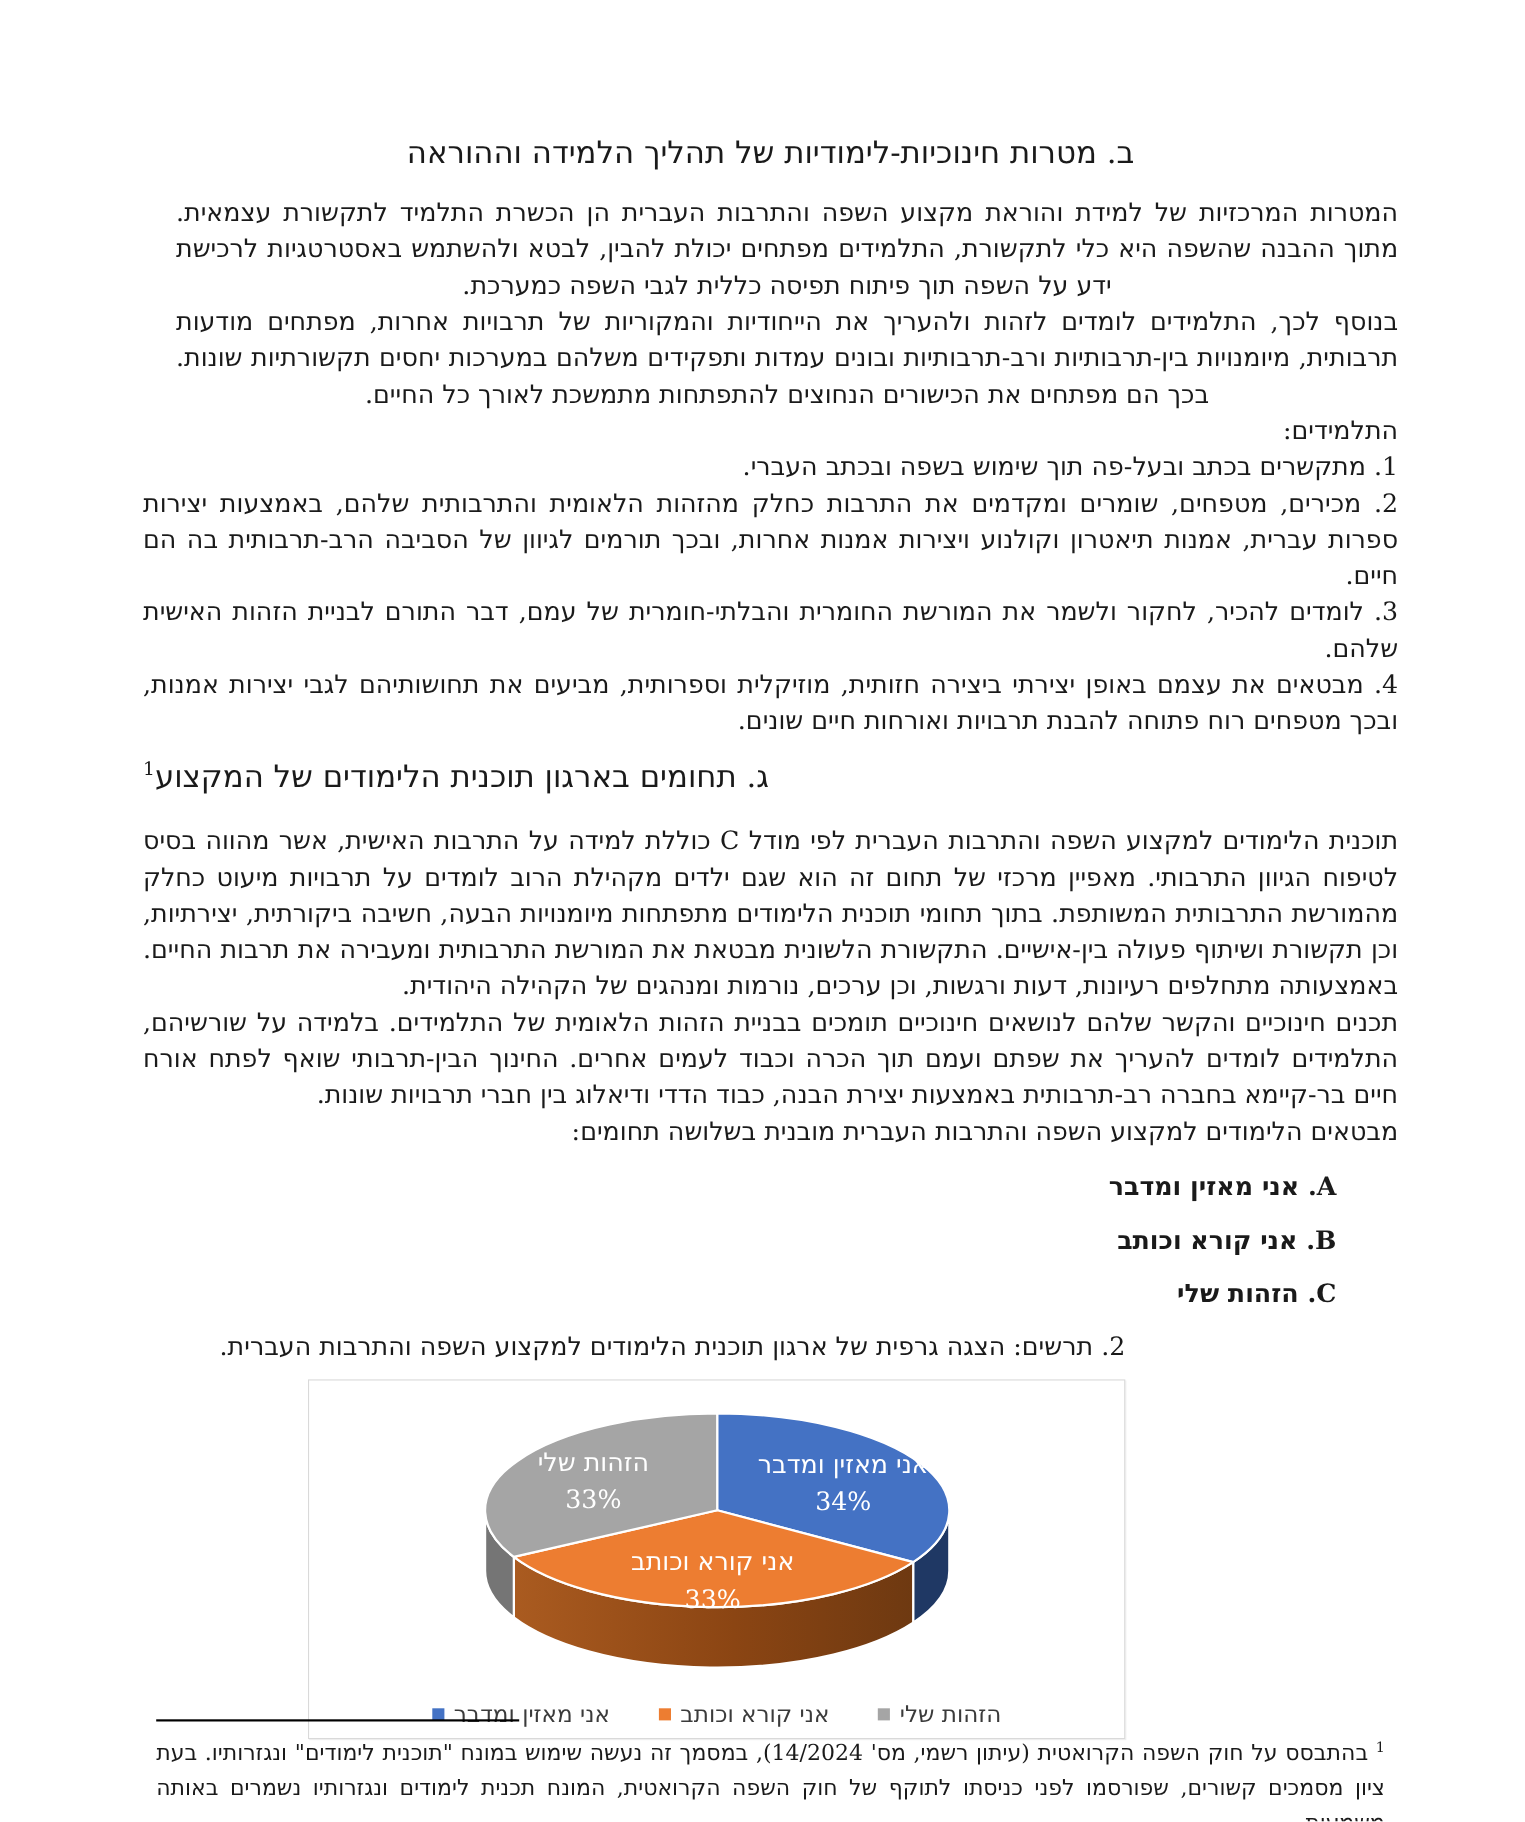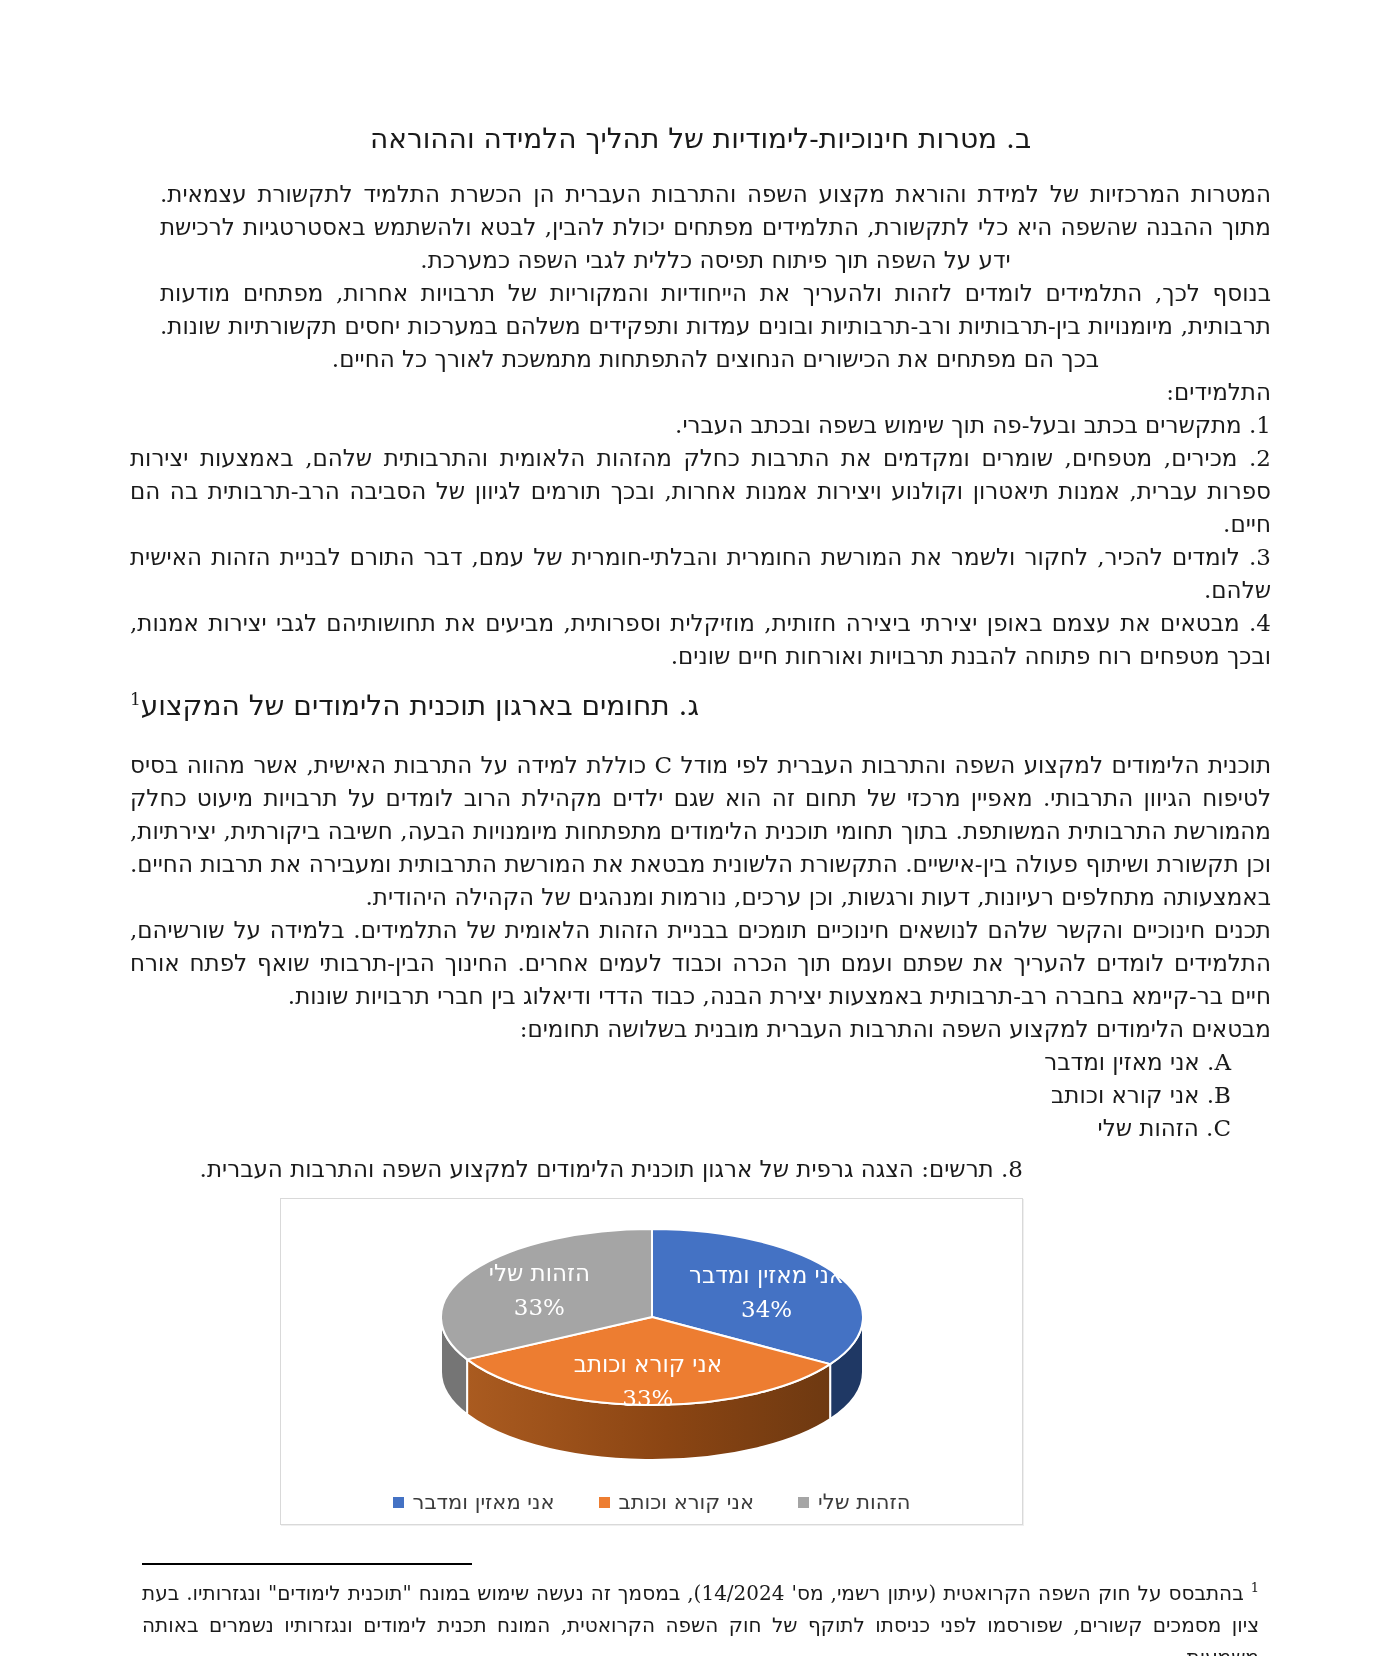--- a/index.html
+++ b/index.html
@@ -22,22 +22,22 @@
     text-align:left;margin:14px 0 24px 0;
   }
   h2.doc-heading sup{font-size:17px;vertical-align:super;line-height:0;}
   p.body-p{
     font-size:23px;line-height:33px;margin:0;
     text-align:justify;text-justify:inter-word;
   }
   p.last-center{text-align-last:center;margin-left:30px;}
   p.last-justify{text-align-last:justify;}
   .domains p{
-    font-size:23px;line-height:33px;margin:0;
-    text-align:right;padding-left:0;padding-right:40px;
+    font-size:23px;line-height:33px;margin:16px;
+    text-align:right;padding-left:0;padding-right:40px;font-weight:bold;
   }
   p.caption{
     font-size:23px;line-height:33px;
     margin:8px 248px 0 0;text-align:right;
   }
   .chart-frame{
     position:relative;
     width:741px;height:325px;
     margin:12px 248px 0 0;
     background:#ffffff;
@@ -94,21 +94,21 @@
     <p class="body-p">תוכנית הלימודים למקצוע השפה והתרבות העברית לפי מודל C כוללת למידה על התרבות האישית, אשר מהווה בסיס לטיפוח הגיוון התרבותי. מאפיין מרכזי של תחום זה הוא שגם ילדים מקהילת הרוב לומדים על תרבויות מיעוט כחלק מהמורשת התרבותית המשותפת. בתוך תחומי תוכנית הלימודים מתפתחות מיומנויות הבעה, חשיבה ביקורתית, יצירתיות, וכן תקשורת ושיתוף פעולה בין-אישיים. התקשורת הלשונית מבטאת את המורשת התרבותית ומעבירה את תרבות החיים. באמצעותה מתחלפים רעיונות, דעות ורגשות, וכן ערכים, נורמות ומנהגים של הקהילה היהודית.</p>
     <p class="body-p">תכנים חינוכיים והקשר שלהם לנושאים חינוכיים תומכים בבניית הזהות הלאומית של התלמידים. בלמידה על שורשיהם, התלמידים לומדים להעריך את שפתם ועמם תוך הכרה וכבוד לעמים אחרים. החינוך הבין-תרבותי שואף לפתח אורח חיים בר-קיימא בחברה רב-תרבותית באמצעות יצירת הבנה, כבוד הדדי ודיאלוג בין חברי תרבויות שונות.</p>
     <p class="body-p">מבטאים הלימודים למקצוע השפה והתרבות העברית מובנית בשלושה תחומים:</p>
 
     <div class="domains">
       <p>A. אני מאזין ומדבר</p>
       <p>B. אני קורא וכותב</p>
       <p>C. הזהות שלי</p>
     </div>
 
-    <p class="caption">8. תרשים: הצגה גרפית של ארגון תוכנית הלימודים למקצוע השפה והתרבות העברית.</p>
+    <p class="caption">2. תרשים: הצגה גרפית של ארגון תוכנית הלימודים למקצוע השפה והתרבות העברית.</p>
 
     <div class="chart-frame">
       <svg viewBox="0 0 741 325" xmlns="http://www.w3.org/2000/svg">
         <defs>
           <linearGradient id="sideGrad" x1="0" y1="0" x2="1" y2="0">
             <stop offset="0" stop-color="#AA5B20"></stop>
             <stop offset="0.55" stop-color="#8B4513"></stop>
             <stop offset="1" stop-color="#6E3911"></stop>
           </linearGradient>
         </defs>

